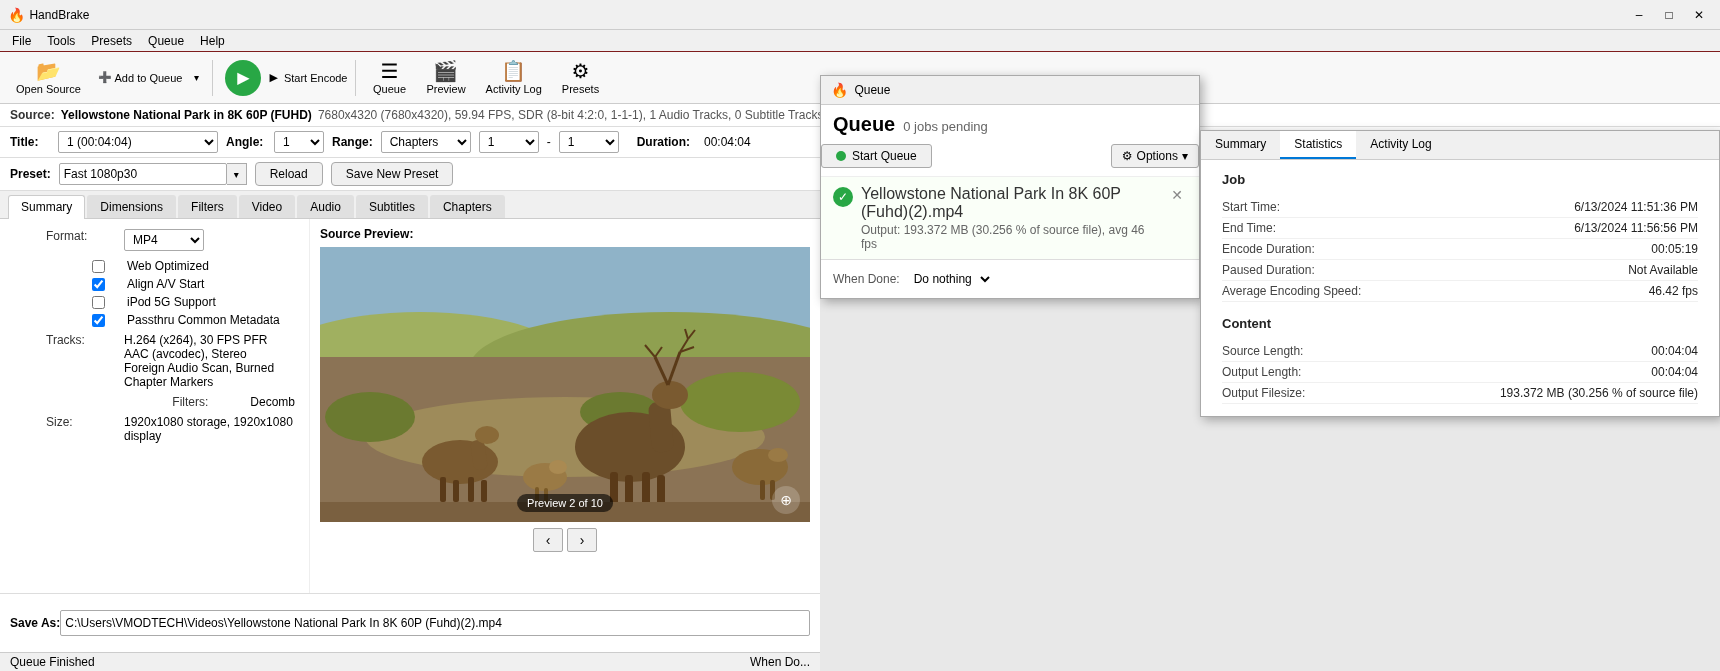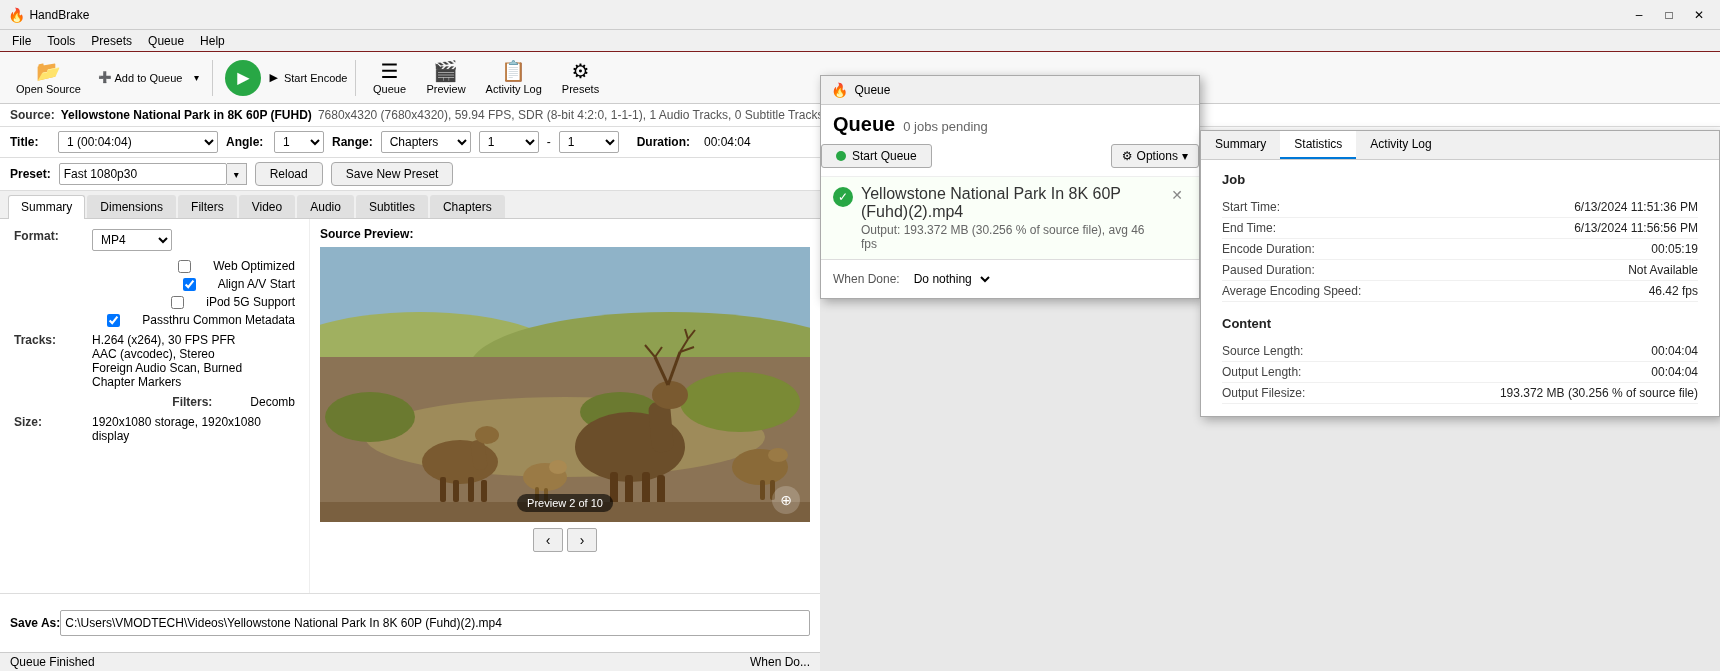--- a/index.html
+++ b/index.html
@@ -169,30 +169,30 @@
       border-color: #ccc;
       border-bottom-color: #fff;
       margin-bottom: -1px;
     }
     .summary-row {
       display: flex;
       align-items: flex-start;
       gap: 8px;
     }
     .summary-key {
-      font-weight: bold;
+      font-weight: normal;
       min-width: 70px;
       color: #333;
+      margin-left: 32px;
     }
     .checkbox-row {
       display: flex;
       align-items: center;
       gap: 22px;
       margin: 4px 0;
-      justify-content: flex-end;
     }
     .checkbox-row input[type="checkbox"] { width: 13px; height: 13px; }
     .preview-title {
       font-weight: bold;
       font-size: 12px;
       align-self: flex-start;
       margin-bottom: 6px;
     }
     .preview-img-wrap {
       width: 490px;

